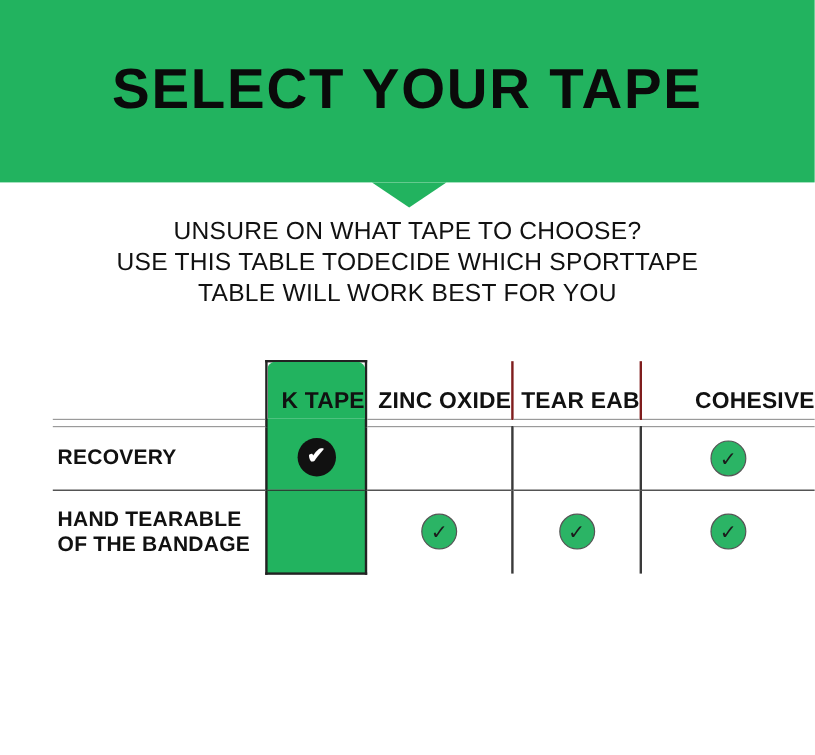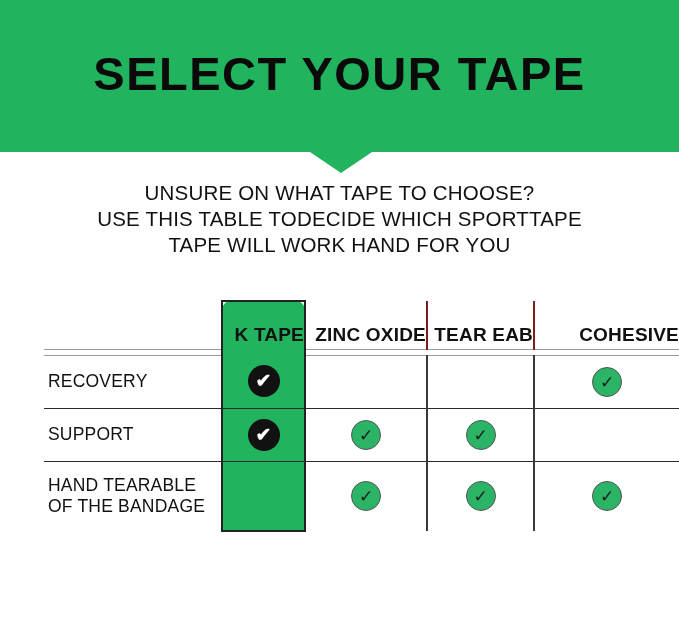--- a/index.html
+++ b/index.html
@@ -138,21 +138,21 @@
     padding: 0;
     border-top: 1.8px solid #2b2b2b;
     text-align: center;
     vertical-align: middle;
   }
   tbody tr:first-child td { border-top: none; }
   tbody td.cell-label {
     text-align: left;
     padding-left: 4px;
     font-size: 17.5px;
-    font-weight: normal;
+    font-weight: bold;
     color: #111111;
     letter-spacing: 0.2px;
     line-height: 21px;
   }
   tbody td.cell-plain {
     border-left: 2px solid #3a3a3a;
   }
   tbody td.cell-ktape {
     background: #22b35f;
     border-left: 2.5px solid #222222;
@@ -198,21 +198,21 @@
 <body>
 
 <div class="banner">
   <div class="banner-title">SELECT YOUR TAPE</div>
 </div>
 <div class="banner-tail"></div>
 
 <div class="subtitle">
   <span class="line">UNSURE ON WHAT TAPE TO CHOOSE?</span>
   <span class="line">USE THIS TABLE TODECIDE WHICH SPORTTAPE</span>
-  <span class="line">TAPE WILL WORK HAND FOR YOU</span>
+  <span class="line">TABLE WILL WORK BEST FOR YOU</span>
 </div>
 
 <div class="table-wrap">
   <table class="tape-table">
     <colgroup>
       <col class="c-label">
         <col class="c-ktape">
         <col class="c-zinc">
         <col class="c-tear">
         <col class="c-cohe">
@@ -246,37 +246,20 @@
           
         </td>
         <td class="cell-plain">
           
         </td>
         <td class="cell-plain">
           <span class="chk chk-green" style="display: inline-block;">✓</span>
         </td>
       </tr>
 
-      <tr>
-        <td class="cell-label">
-          <span>SUPPORT</span>
-        </td>
-        <td class="cell-ktape">
-          <span class="chk chk-dark" style="display: inline-block;">✔</span>
-        </td>
-        <td class="cell-plain">
-          <span class="chk chk-green" style="display: inline-block;">✓</span>
-        </td>
-        <td class="cell-plain">
-          <span class="chk chk-green" style="display: inline-block;">✓</span>
-        </td>
-        <td class="cell-plain">
-          
-        </td>
-      </tr>
 
 
 
       <tr class="row-last">
         <td class="cell-label">
           <span>HAND TEARABLE</span><br>
           <span>OF THE BANDAGE</span>
         </td>
         <td class="cell-ktape">
           

